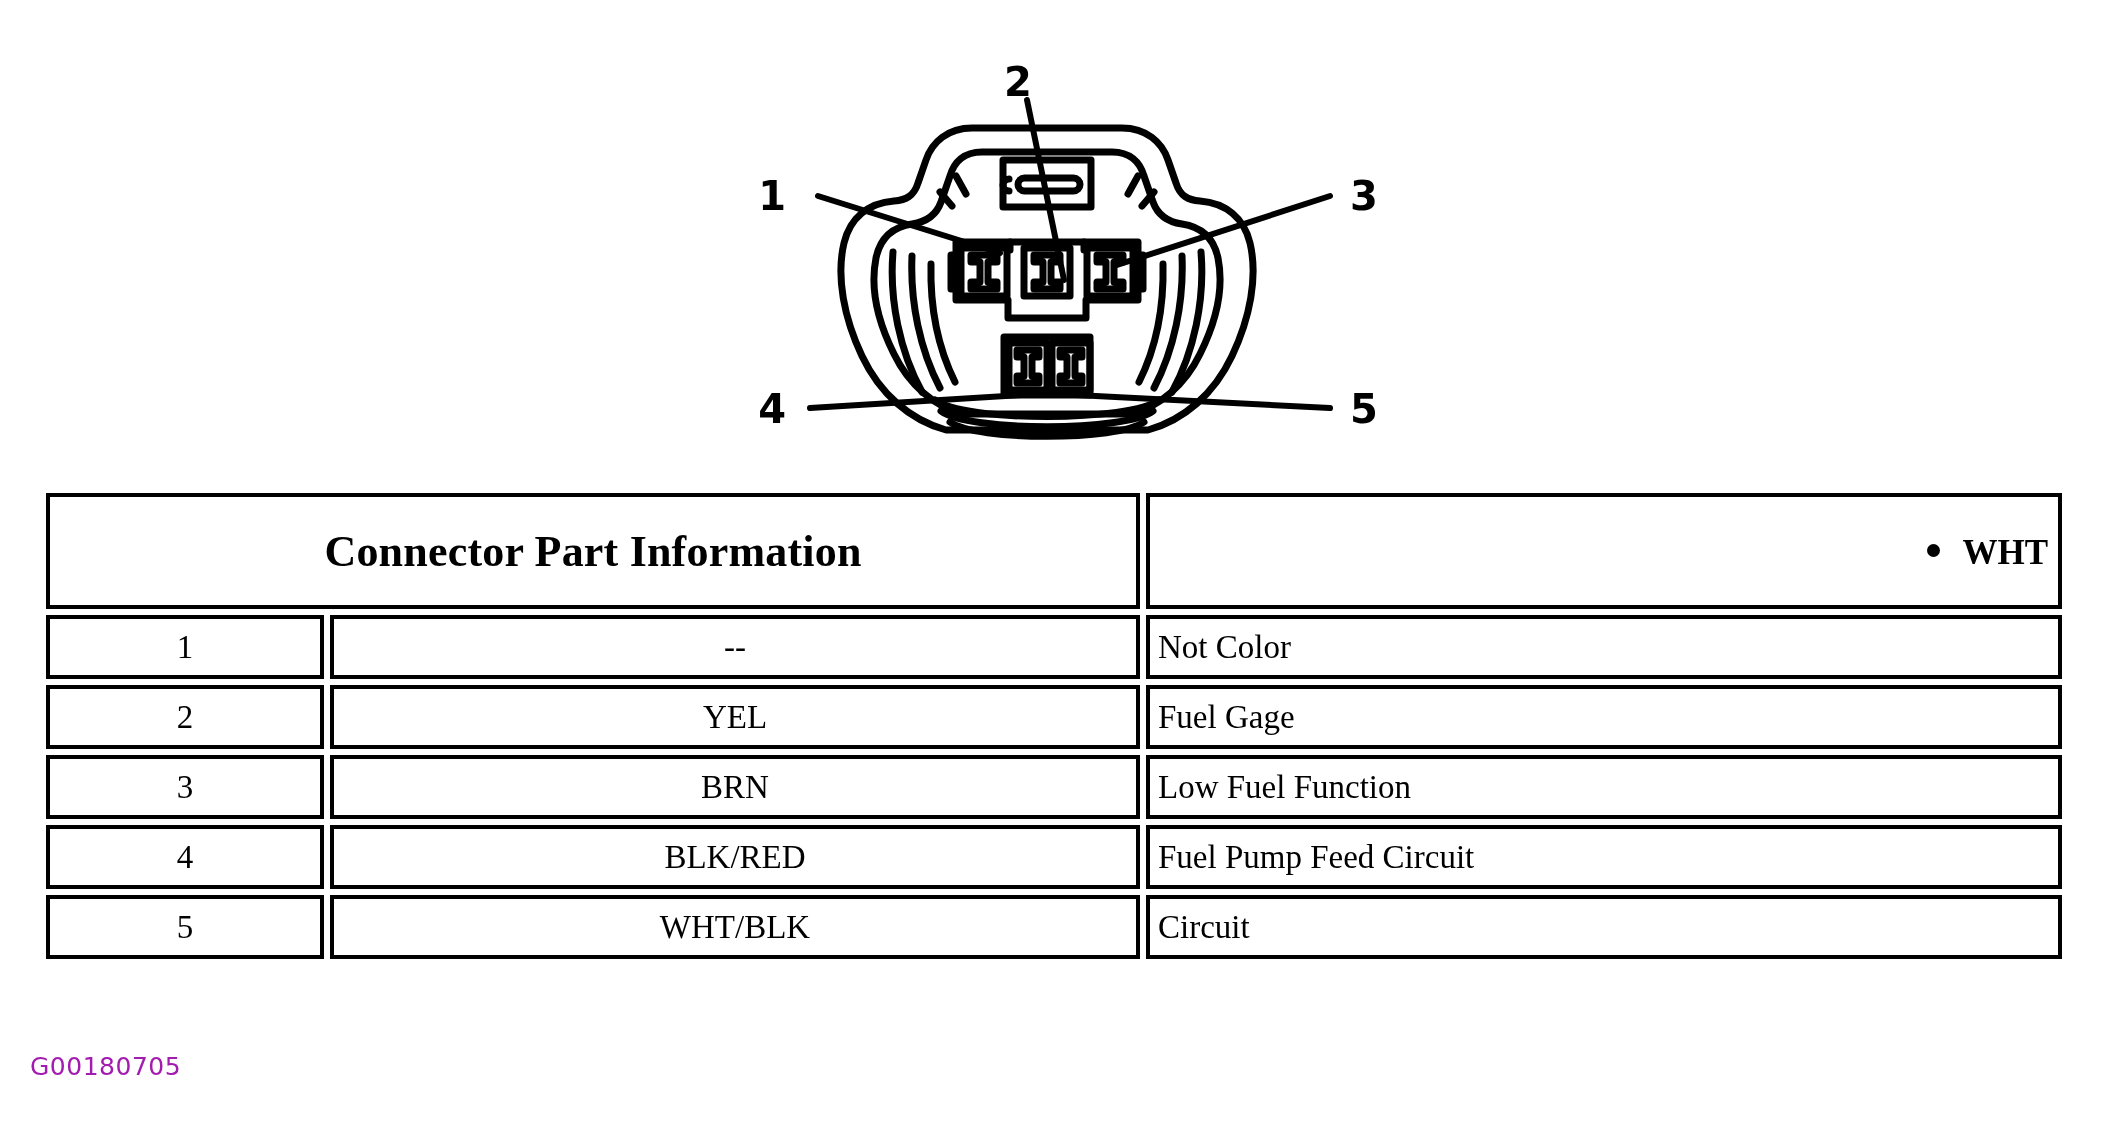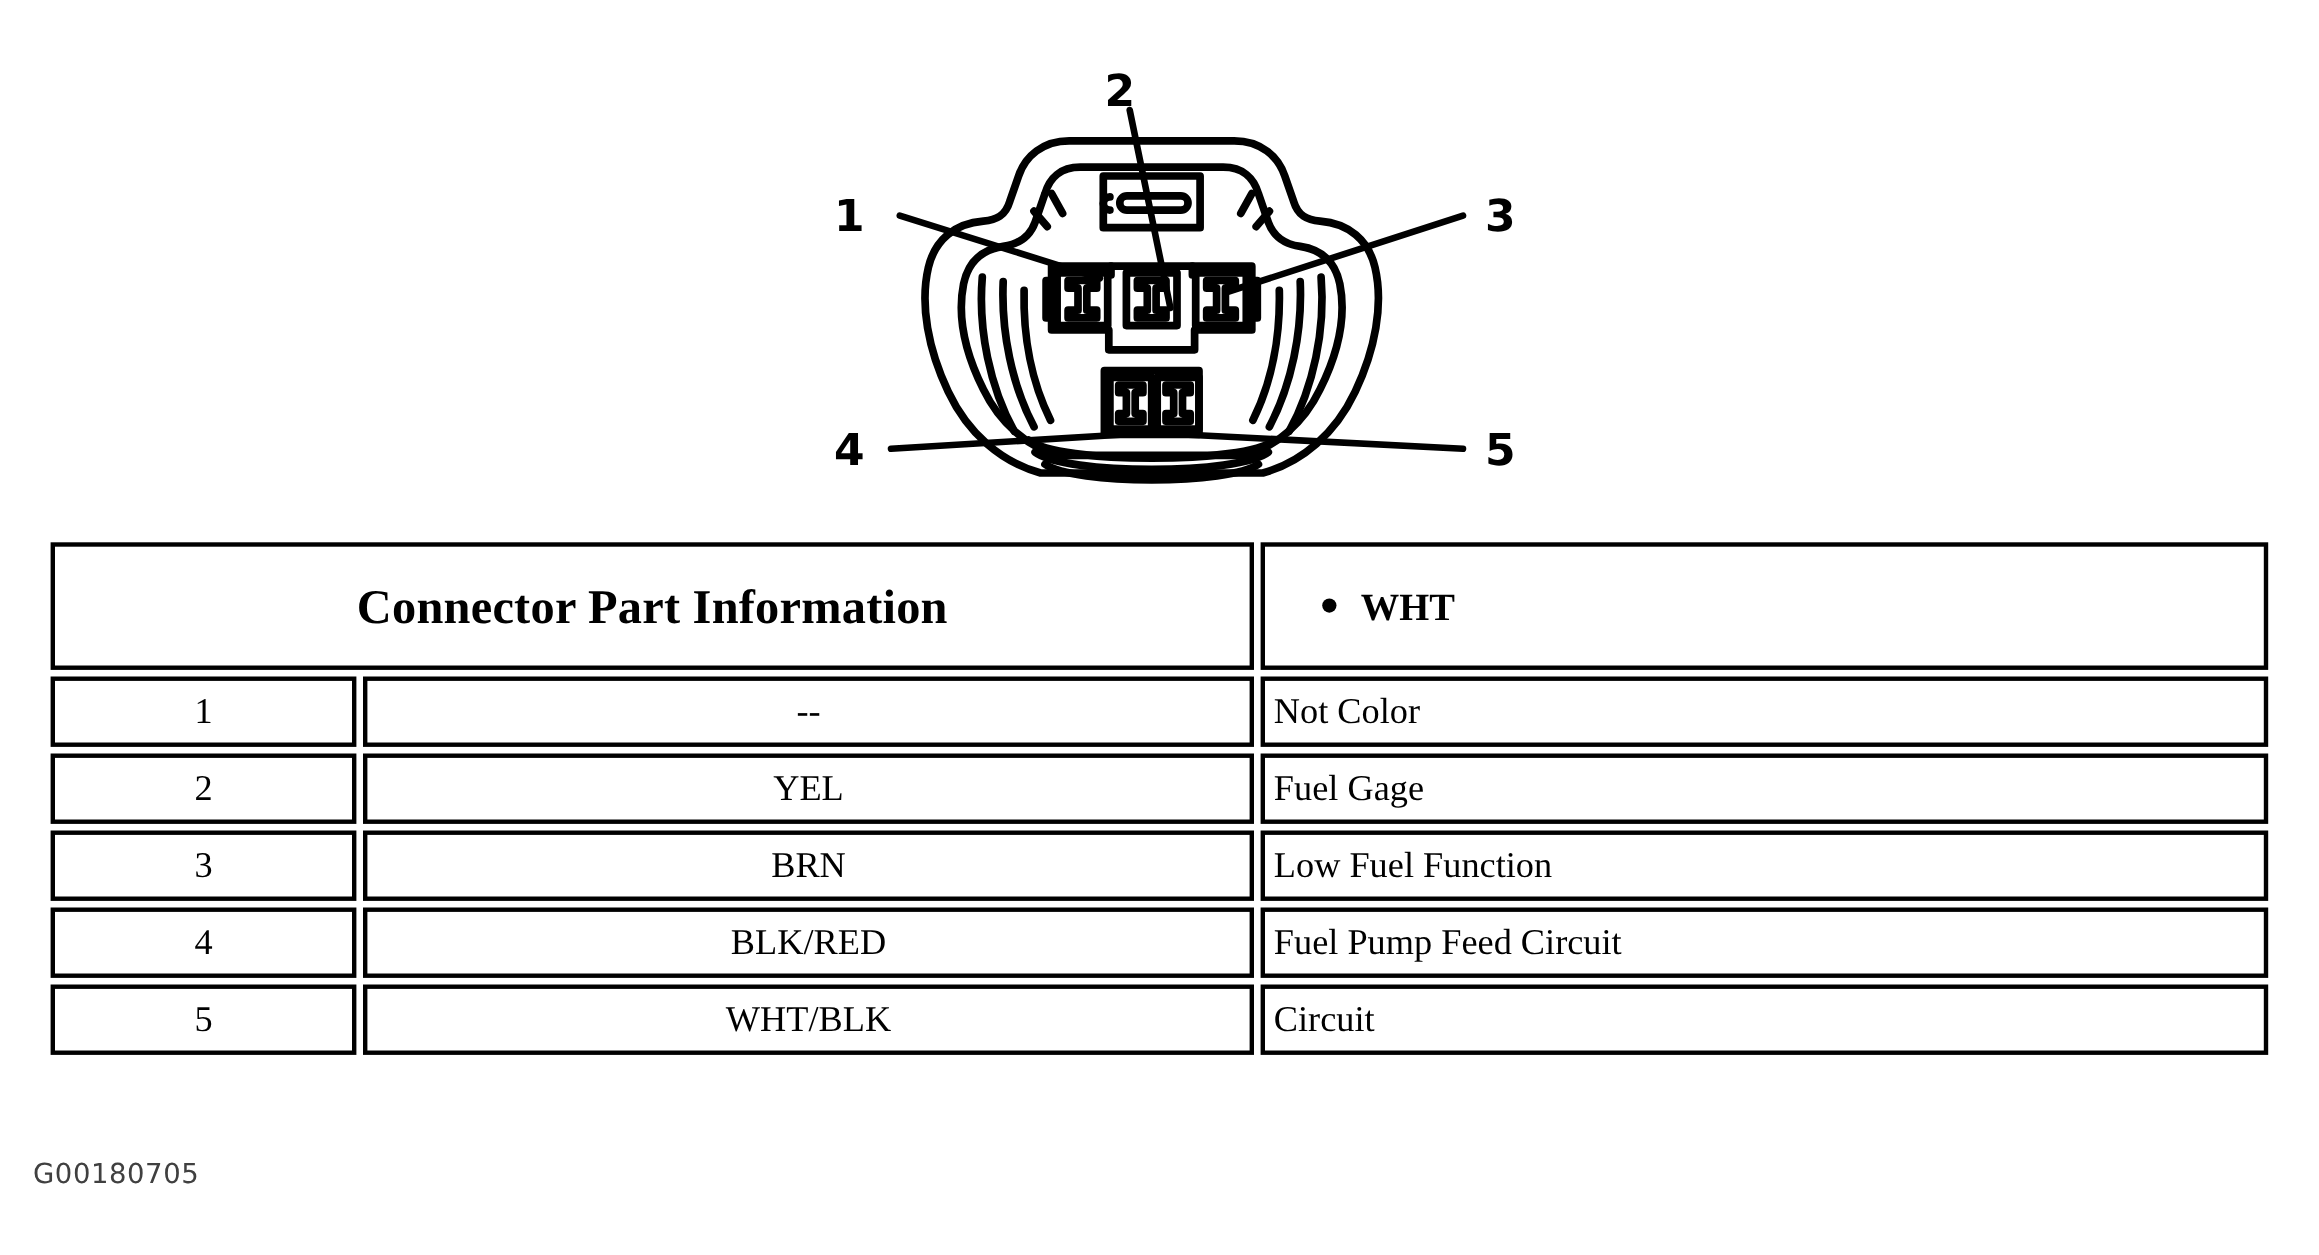--- a/index.html
+++ b/index.html
@@ -56,21 +56,21 @@
   }
   .title-cell {
     text-align: center;
     font-weight: bold;
     font-size: 44px;
     letter-spacing: 0.2px;
   }
   .wht-cell {
     font-weight: bold;
     font-size: 35px;
-    text-align: left;
+    text-align: right;
     padding-left: 52px !important;
   }
   .wht-cell .bullet {
     display: inline-block;
     width: 13px;
     height: 13px;
     border-radius: 50%;
     background: #000000;
     vertical-align: middle;
     margin-right: 22px;
@@ -99,21 +99,21 @@
   .cell-function { text-align: left; padding-left: 8px !important; }
 
   
   #figure-code {
     position: absolute;
     left: 30px;
     top: 1052px;
     font-family: "DejaVu Sans", sans-serif;
     font-size: 25px;
     letter-spacing: 0.5px;
-    color: #404040;
+    color: #a21caf;
   }
 </style>
 </head>
 <body>
 
 <div id="connector-figure">
   <svg width="2108" height="470" viewBox="0 0 2108 470" xmlns="http://www.w3.org/2000/svg">
     <g fill="none" stroke="#000000" stroke-width="7" stroke-linecap="round" stroke-linejoin="round">
 
       <path d="M 972 128

